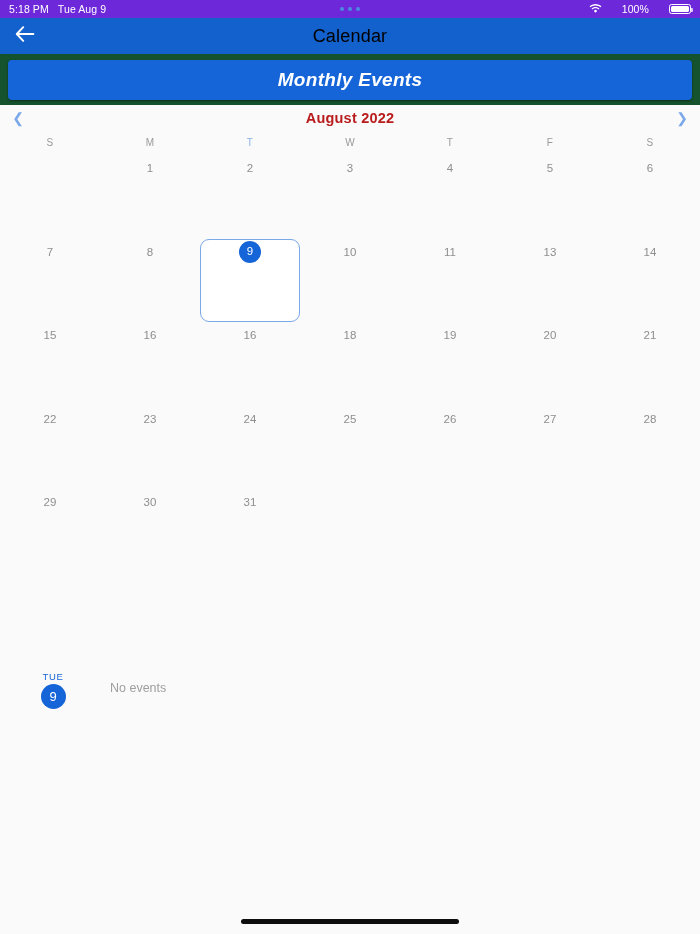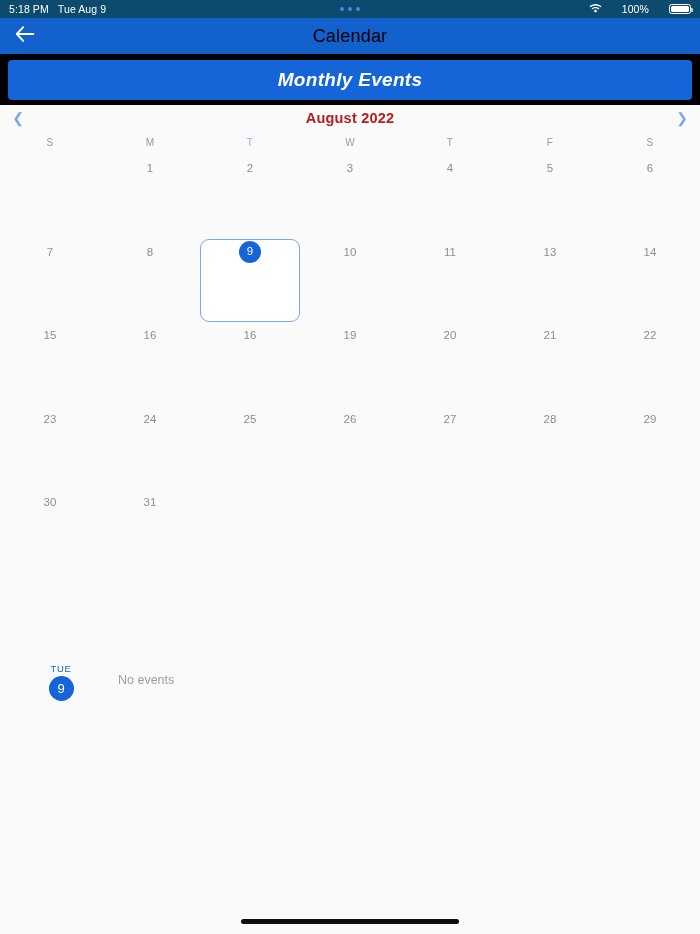--- a/index.html
+++ b/index.html
@@ -13,21 +13,21 @@
   body {
     font-family: "Liberation Sans", sans-serif;
     background: #fafafa;
     position: relative;
     -webkit-font-smoothing: antialiased;
   }
 
   
   .status-bar {
     height: 18px;
-    background: #0c4a6e;
+    background: #6d28d9;
     display: flex;
     align-items: center;
     position: relative;
     padding: 0 9px;
     color: #ffffff;
     font-size: 10.5px;
     letter-spacing: .1px;
   }
   .status-left { display: flex; align-items: center; gap: 9px; white-space: nowrap; }
   .status-right {
@@ -96,21 +96,21 @@
     color: #000000;
     font-size: 18px;
     font-weight: 400;
     letter-spacing: .2px;
     pointer-events: none;
   }
 
   
   .banner-wrap {
     padding: 6px 8px 5px 8px;
-    background: #000000;
+    background: #14532d;
   }
   .banner {
     background: #1565d8;
     border-radius: 4px;
     height: 40px;
     display: flex;
     align-items: center;
     justify-content: center;
     box-shadow: 0 1px 3px rgba(0,0,0,.28), 0 1px 1px rgba(0,0,0,.16);
     cursor: pointer;
@@ -207,22 +207,22 @@
     background: #1565d8;
     color: #ffffff;
     display: flex;
     align-items: center;
     justify-content: center;
     font-size: 11.5px;
   }
 
   
   .events {
-    margin-top: 9px;
-    padding: 0 0 0 36px;
+    margin-top: 17px;
+    padding: 0 0 0 28px;
     display: flex;
     align-items: flex-start;
   }
   .event-date {
     width: 50px;
     display: flex;
     flex-direction: column;
     align-items: center;
     flex: none;
   }
@@ -372,20 +372,23 @@
     <div class="day">
       <div class="day-num">15</div>
     </div>
     <div class="day">
       <div class="day-num">16</div>
     </div>
     <div class="day">
       <div class="day-num">16</div>
     </div>
     <div class="day">
+      <div class="day-num">18</div>
+    </div>
+    <div class="day">
       <div class="day-num">19</div>
     </div>
     <div class="day">
       <div class="day-num">20</div>
     </div>
     <div class="day">
       <div class="day-num">21</div>
     </div>
     <div class="day">
       <div class="day-num">22</div>

